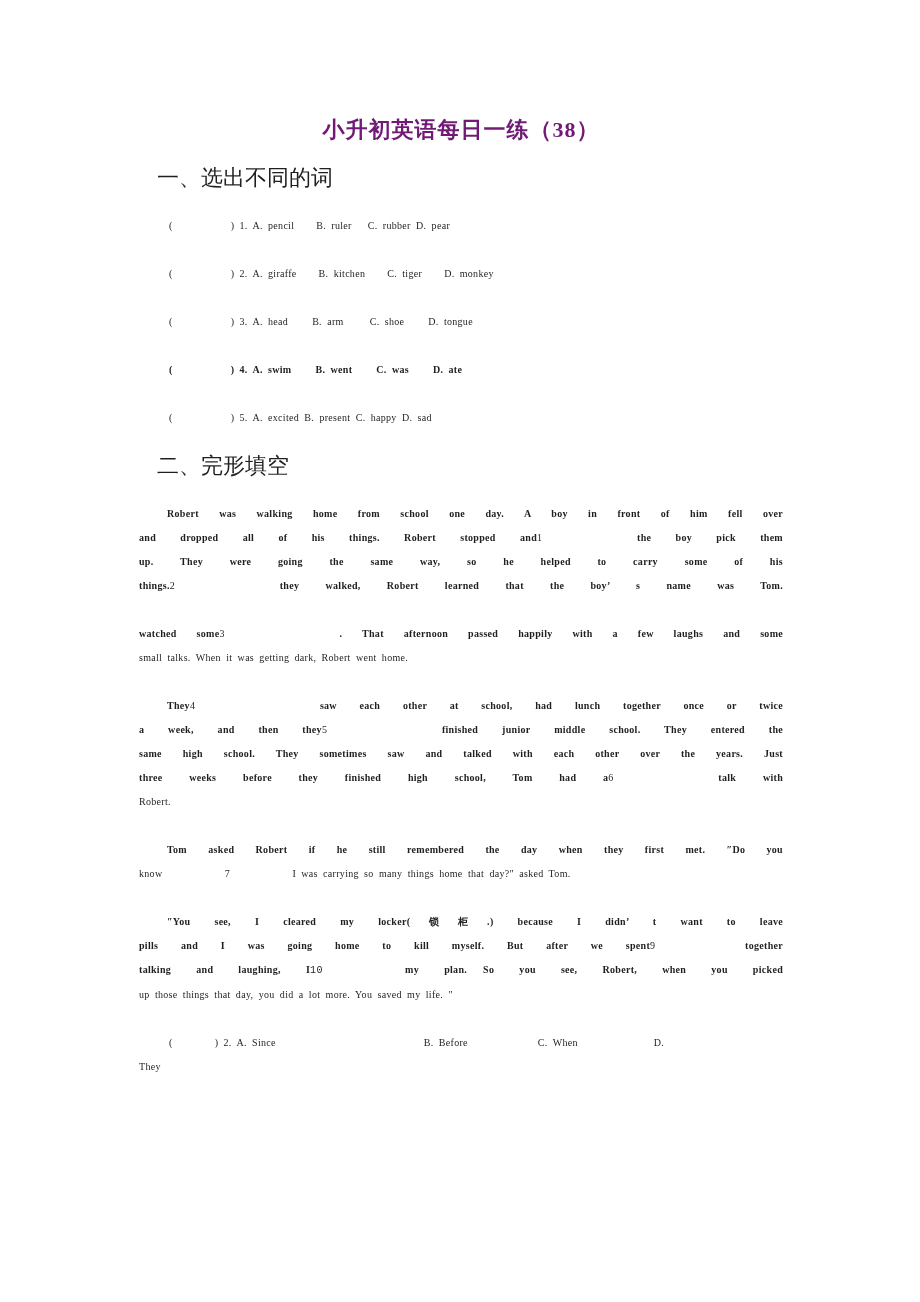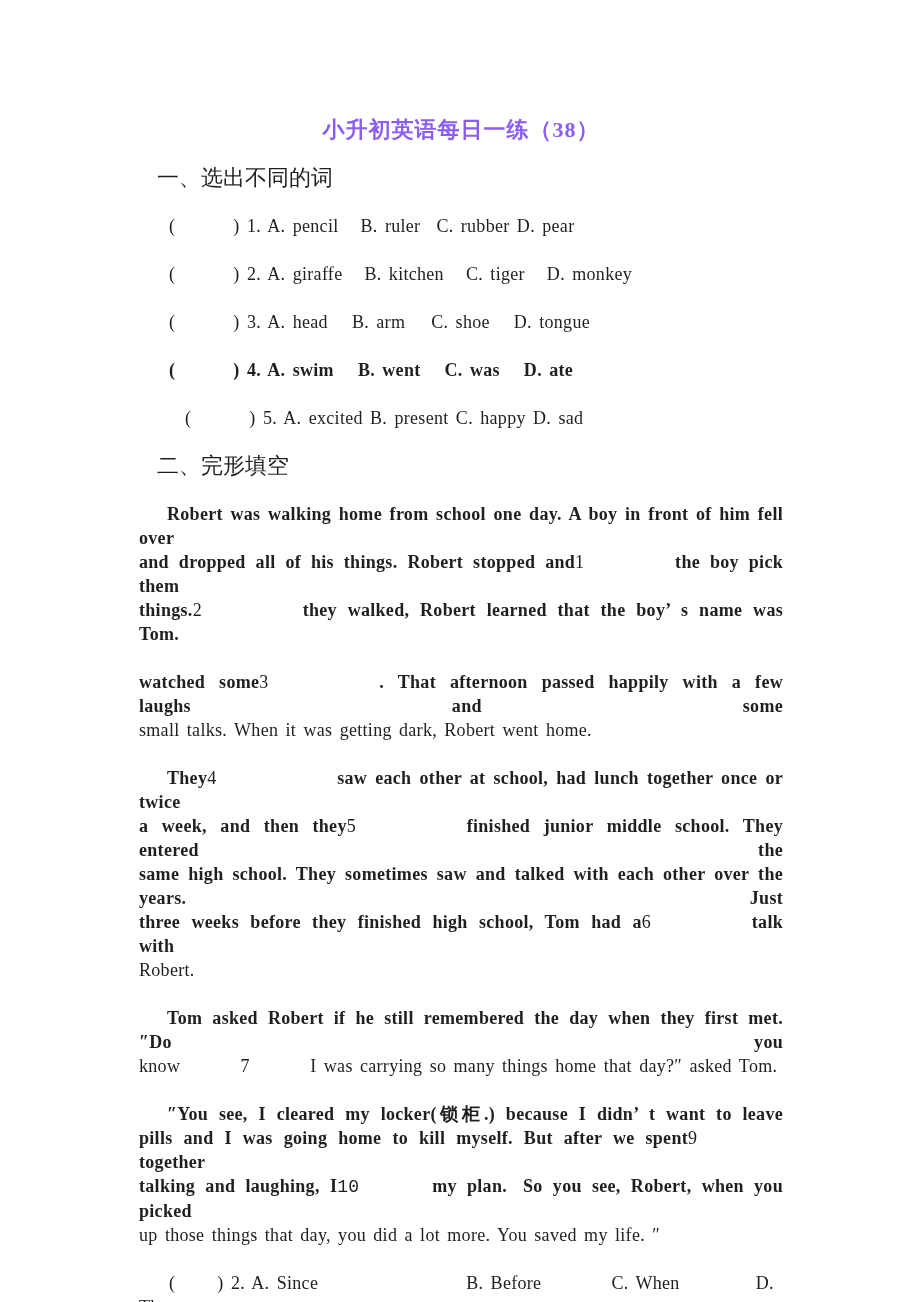--- a/index.html
+++ b/index.html
@@ -26,21 +26,21 @@
     margin-bottom: 18px;
     letter-spacing: 1px;
   }
   .block { margin-bottom: 24px; }
   .heading {
     font-size: 22px;
     line-height: 24px;
     margin-left: 18px;
   }
   .line {
-    font-size: 18px;
+    font-size: 10px;
     line-height: 24px;
     letter-spacing: 0.3px;
     word-spacing: 2.5px;
   }
   .line .t { white-space: pre-wrap; }
   .line.j { text-align: justify; text-align-last: justify; }
   .line.j .t { white-space: normal; font-weight: bold; }
   .line.ind { text-indent: 28px; }
   .blank {
     display: inline-block;
@@ -50,42 +50,43 @@
   .gap {
     display: inline-block;
     height: 1px;
     text-indent: 0;
   }
 </style>
 </head>
 <body style="background: rgb(255, 255, 255); color: rgb(31, 31, 31);">
 
 <div class="doc">
-  <div class="title" style="color: #8b5cf6;">小升初英语每日一练（38）</div>
+  <div class="title" style="color: #701a75;">小升初英语每日一练（38）</div>
   <div id="doc-body">
       <div class="block heading">一、选出不同的词</div>
       <div class="block item">
         <div class="line" style="margin-left: 30px;"><span class="t">(</span><span class="gap" style="width: 58px;"></span><span class="t">) 1. A. pencil</span><span class="gap" style="width: 22px;"></span><span class="t">B. ruler</span><span class="gap" style="width: 16px;"></span><span class="t">C. rubber D. pear</span></div>
       </div>
       <div class="block item">
         <div class="line" style="margin-left: 30px;"><span class="t">(</span><span class="gap" style="width: 58px;"></span><span class="t">) 2. A. giraffe</span><span class="gap" style="width: 22px;"></span><span class="t">B. kitchen</span><span class="gap" style="width: 22px;"></span><span class="t">C. tiger</span><span class="gap" style="width: 22px;"></span><span class="t">D. monkey</span></div>
       </div>
       <div class="block item">
         <div class="line" style="margin-left: 30px;"><span class="t">(</span><span class="gap" style="width: 58px;"></span><span class="t">) 3. A. head</span><span class="gap" style="width: 24px;"></span><span class="t">B. arm</span><span class="gap" style="width: 26px;"></span><span class="t">C. shoe</span><span class="gap" style="width: 24px;"></span><span class="t">D. tongue</span></div>
       </div>
       <div class="block item">
         <div class="line" style="margin-left: 30px; font-weight: bold;"><span class="t">(</span><span class="gap" style="width: 58px;"></span><span class="t">) 4. A. swim</span><span class="gap" style="width: 24px;"></span><span class="t">B. went</span><span class="gap" style="width: 24px;"></span><span class="t">C. was</span><span class="gap" style="width: 24px;"></span><span class="t">D. ate</span></div>
       </div>
       <div class="block item">
-        <div class="line" style="margin-left: 46px;"><span class="t">(</span><span class="gap" style="width: 58px;"></span><span class="t">) 5. A. excited B. present C. happy D. sad</span></div>
+        <div class="line" style="margin-left: 30px;"><span class="t">(</span><span class="gap" style="width: 58px;"></span><span class="t">) 5. A. excited B. present C. happy D. sad</span></div>
       </div>
       <div class="block heading">二、完形填空</div>
       <div class="block para">
         <div class="line j ind"><span class="t">Robert was walking home from school one day. A boy in front of him fell over</span></div>
         <div class="line j"><span class="t">and dropped all of his things. Robert stopped and</span><span class="blank" style="width: 100px;">1</span><span class="t">the boy pick them</span></div>
+        <div class="line j"><span class="t">up. They were going the same way, so he helped to carry some of his</span></div>
         <div class="line j"><span class="t">things.</span><span class="blank" style="width: 110px;">2</span><span class="t">they walked, Robert learned that the boy’ s name was Tom.</span></div>
       </div>
       <div class="block para">
         <div class="line j"><span class="t">watched some</span><span class="blank" style="width: 120px;">3</span><span class="t">. That afternoon passed happily with a few laughs and some</span></div>
         <div class="line"><span class="t">small talks. When it was getting dark, Robert went home.</span></div>
       </div>
       <div class="block para">
         <div class="line j ind"><span class="t">They</span><span class="blank" style="width: 130px;">4</span><span class="t">saw each other at school, had lunch together once or twice</span></div>
         <div class="line j"><span class="t">a week, and then they</span><span class="blank" style="width: 120px;">5</span><span class="t">finished junior middle school. They entered the</span></div>
         <div class="line j"><span class="t">same high school. They sometimes saw and talked with each other over the years. Just</span></div>

